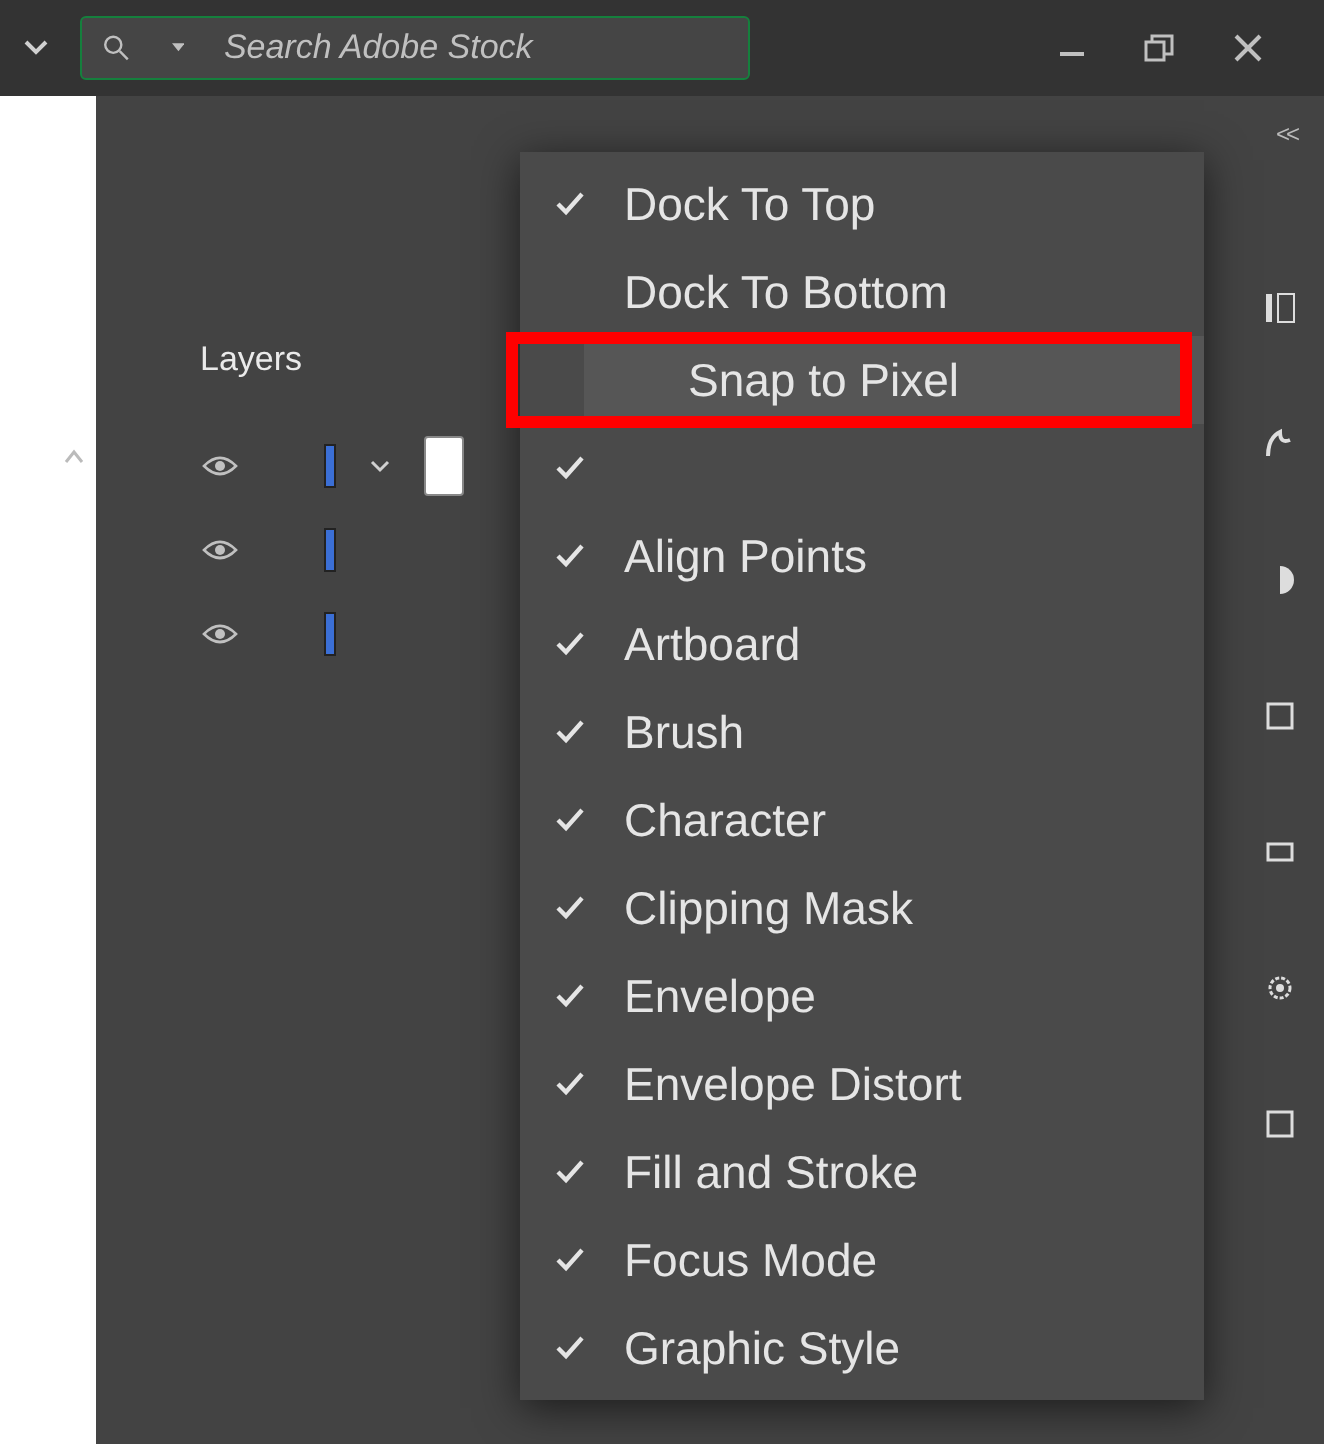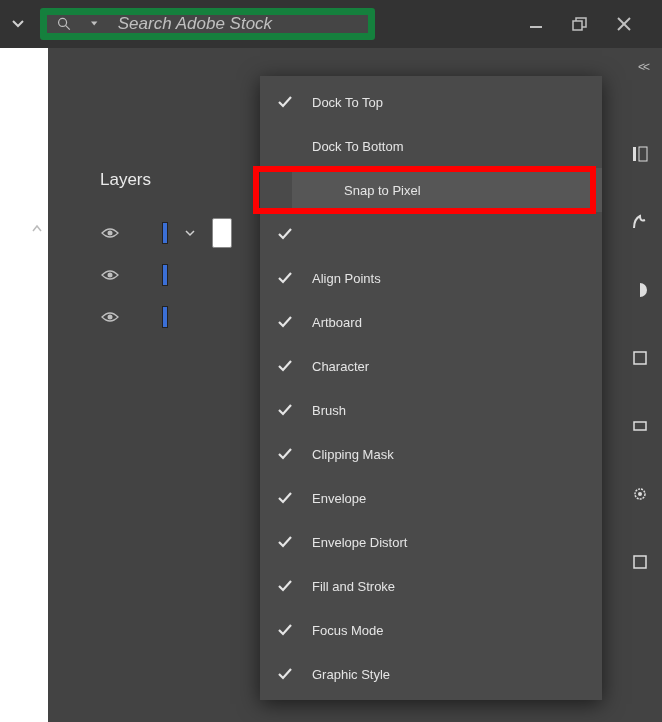--- a/index.html
+++ b/index.html
@@ -25,21 +25,21 @@
       height: 20px;
       display: flex;
       align-items: center;
       justify-content: center;
       cursor: pointer;
     }
     .search-box {
       display: flex;
       align-items: center;
       background: #454545;
-      border: 7px solid #15803d;
+      border: 1px solid #15803d;
       border-radius: 3px;
       height: 32px;
       width: 335px;
       padding: 0 10px;
       gap: 20px;
     }
     .search-box input {
       background: transparent;
       border: none;
       outline: none;
@@ -149,21 +149,21 @@
       box-shadow: 0 4px 20px rgba(0,0,0,0.6);
       z-index: 10;
       padding: 4px 0;
     }
     .menu-item {
       display: flex;
       align-items: center;
       height: 44px;
       padding: 0 14px;
       cursor: pointer;
-      font-size: 13px;
+      font-size: 23px;
       color: #e5e5e5;
       gap: 16px;
     }
     .menu-check {
       width: 22px;
       display: flex;
       align-items: center;
       justify-content: center;
     }
     .menu-label {
@@ -341,29 +341,29 @@
         </svg>
       </div>
       <span class="menu-label">Artboard</span>
     </div>
     <div class="menu-item">
       <div class="menu-check">
         <svg width="18" height="18" viewBox="0 0 18 18">
           <path d="M3 9 L7 13 L15 4" stroke="#e5e5e5" stroke-width="2.2" fill="none"></path>
         </svg>
       </div>
+      <span class="menu-label">Brush</span>
+    </div>
+    <div class="menu-item">
+      <div class="menu-check">
+        <svg width="18" height="18" viewBox="0 0 18 18">
+          <path d="M3 9 L7 13 L15 4" stroke="#e5e5e5" stroke-width="2.2" fill="none"></path>
+        </svg>
+      </div>
       <span class="menu-label">Character</span>
-    </div>
-    <div class="menu-item">
-      <div class="menu-check">
-        <svg width="18" height="18" viewBox="0 0 18 18">
-          <path d="M3 9 L7 13 L15 4" stroke="#e5e5e5" stroke-width="2.2" fill="none"></path>
-        </svg>
-      </div>
-      <span class="menu-label">Brush</span>
     </div>
     <div class="menu-item">
       <div class="menu-check">
         <svg width="18" height="18" viewBox="0 0 18 18">
           <path d="M3 9 L7 13 L15 4" stroke="#e5e5e5" stroke-width="2.2" fill="none"></path>
         </svg>
       </div>
       <span class="menu-label">Clipping Mask</span>
     </div>
     <div class="menu-item">

